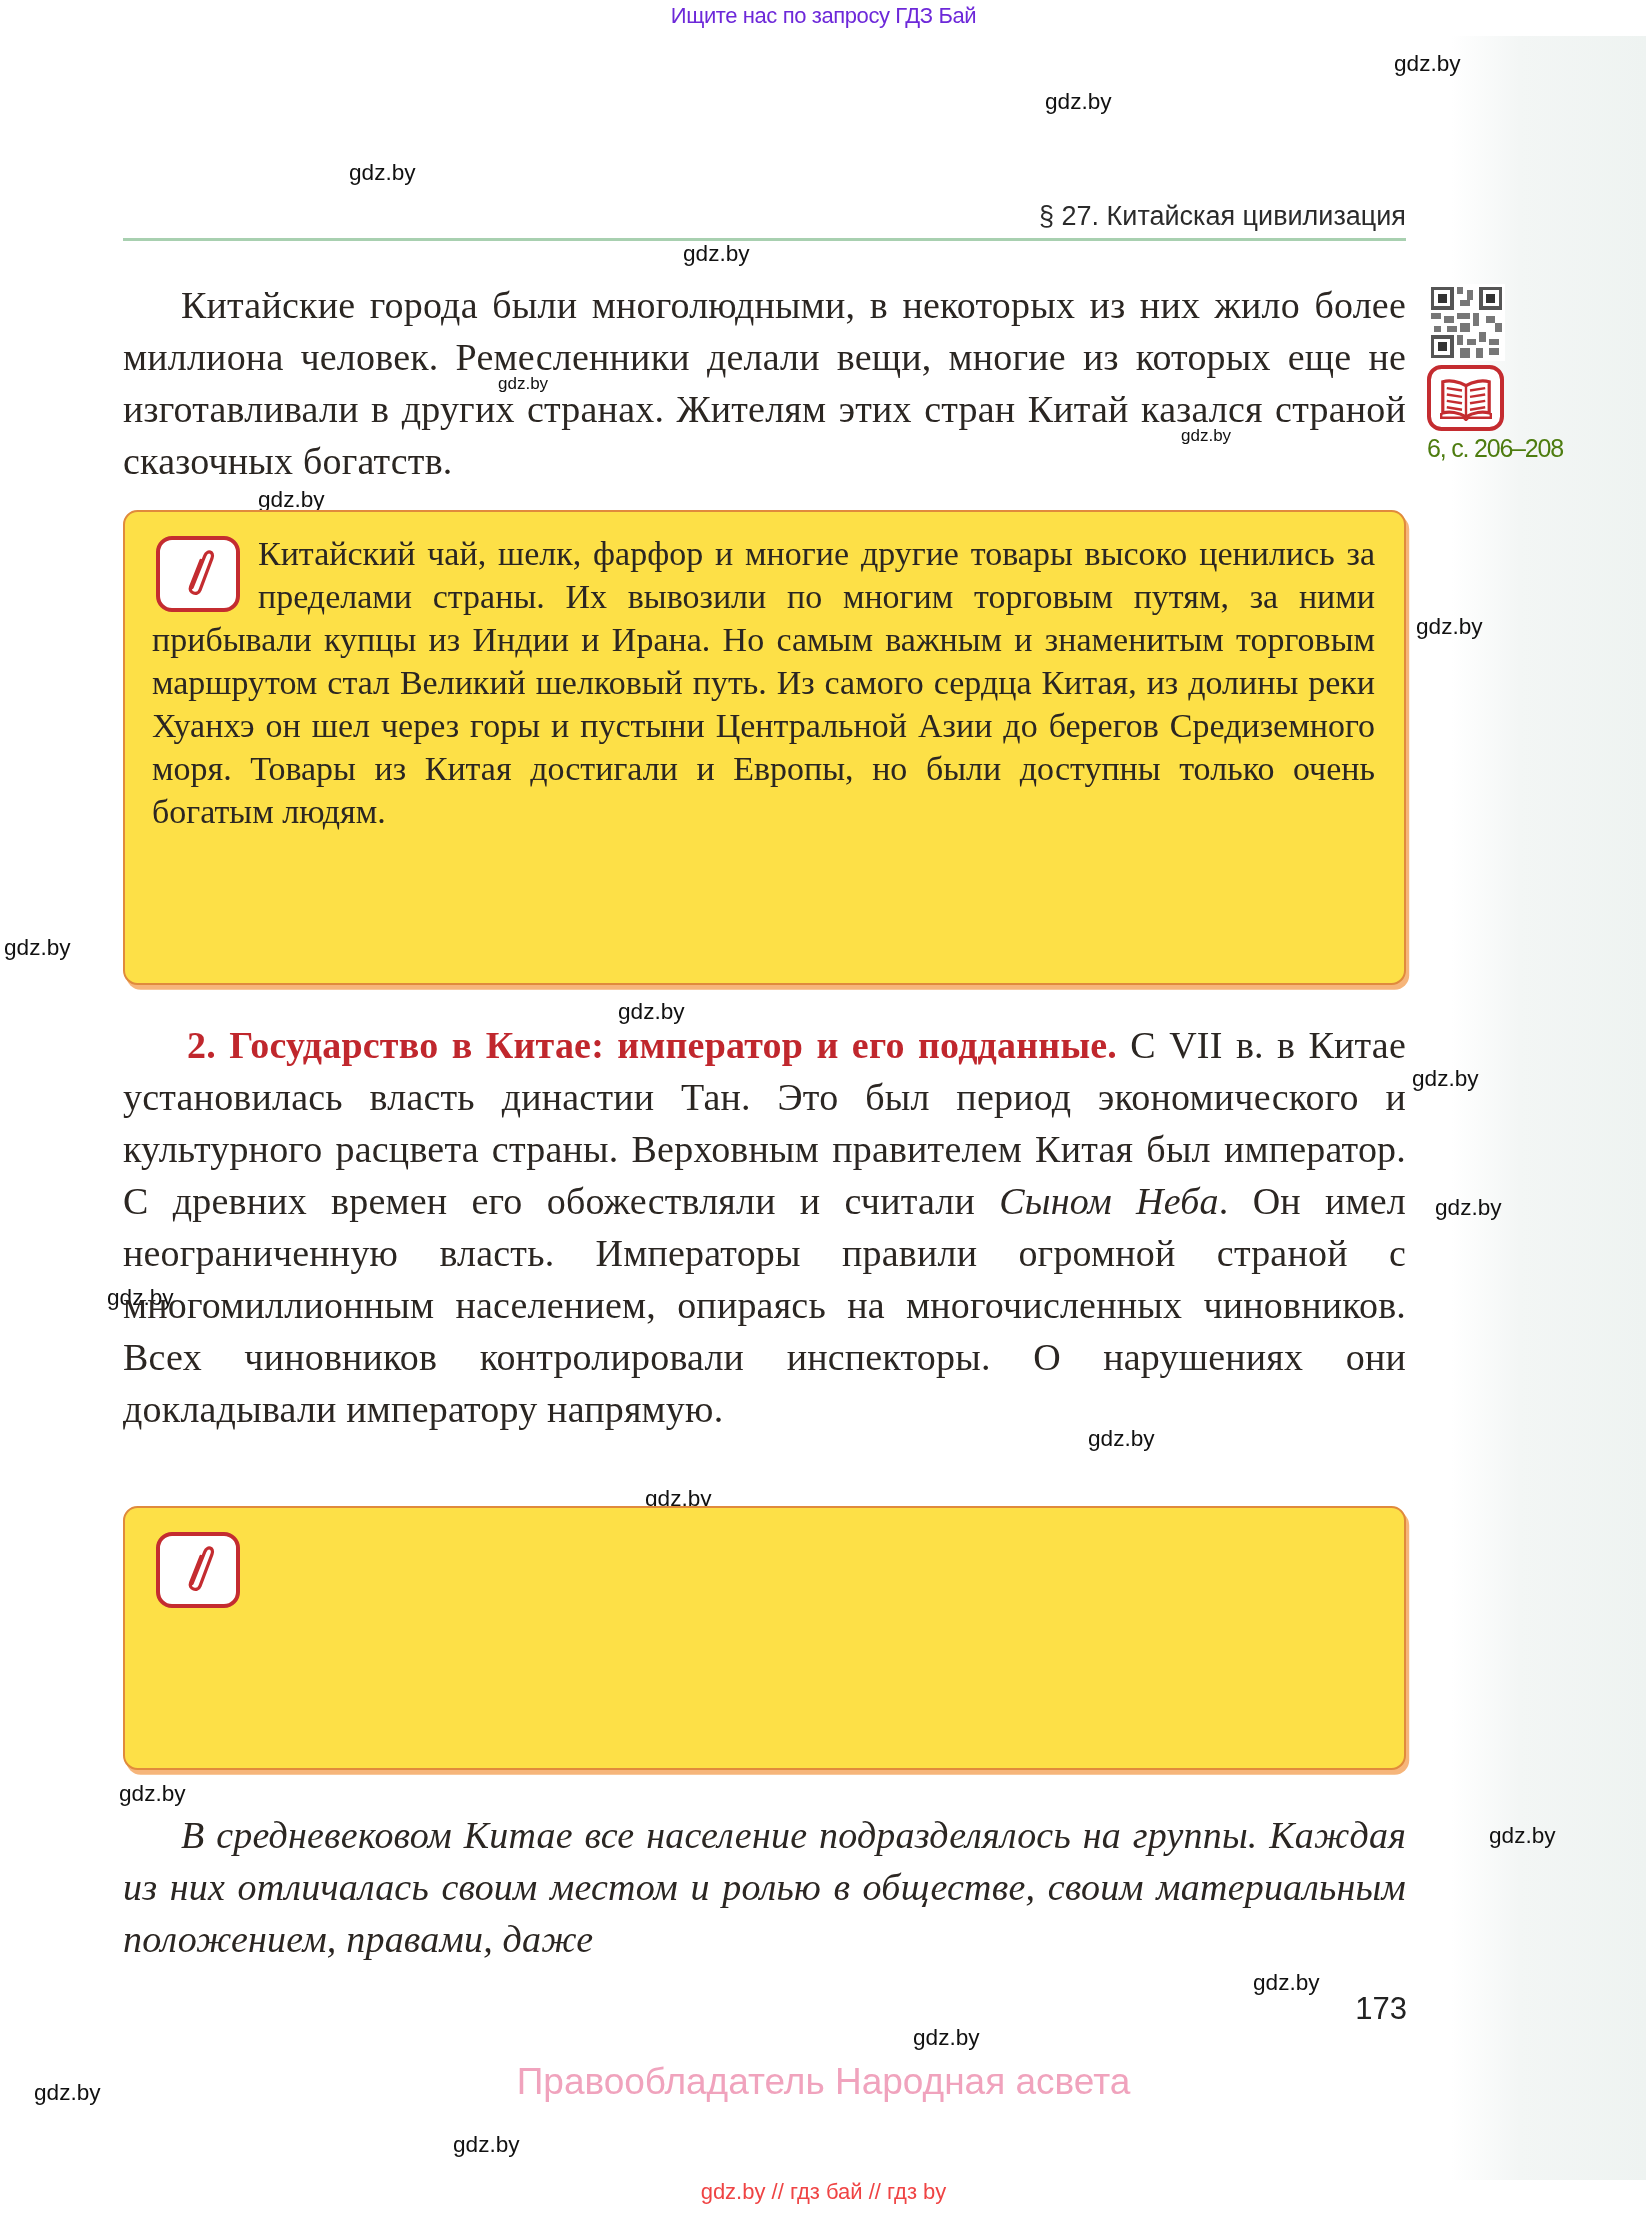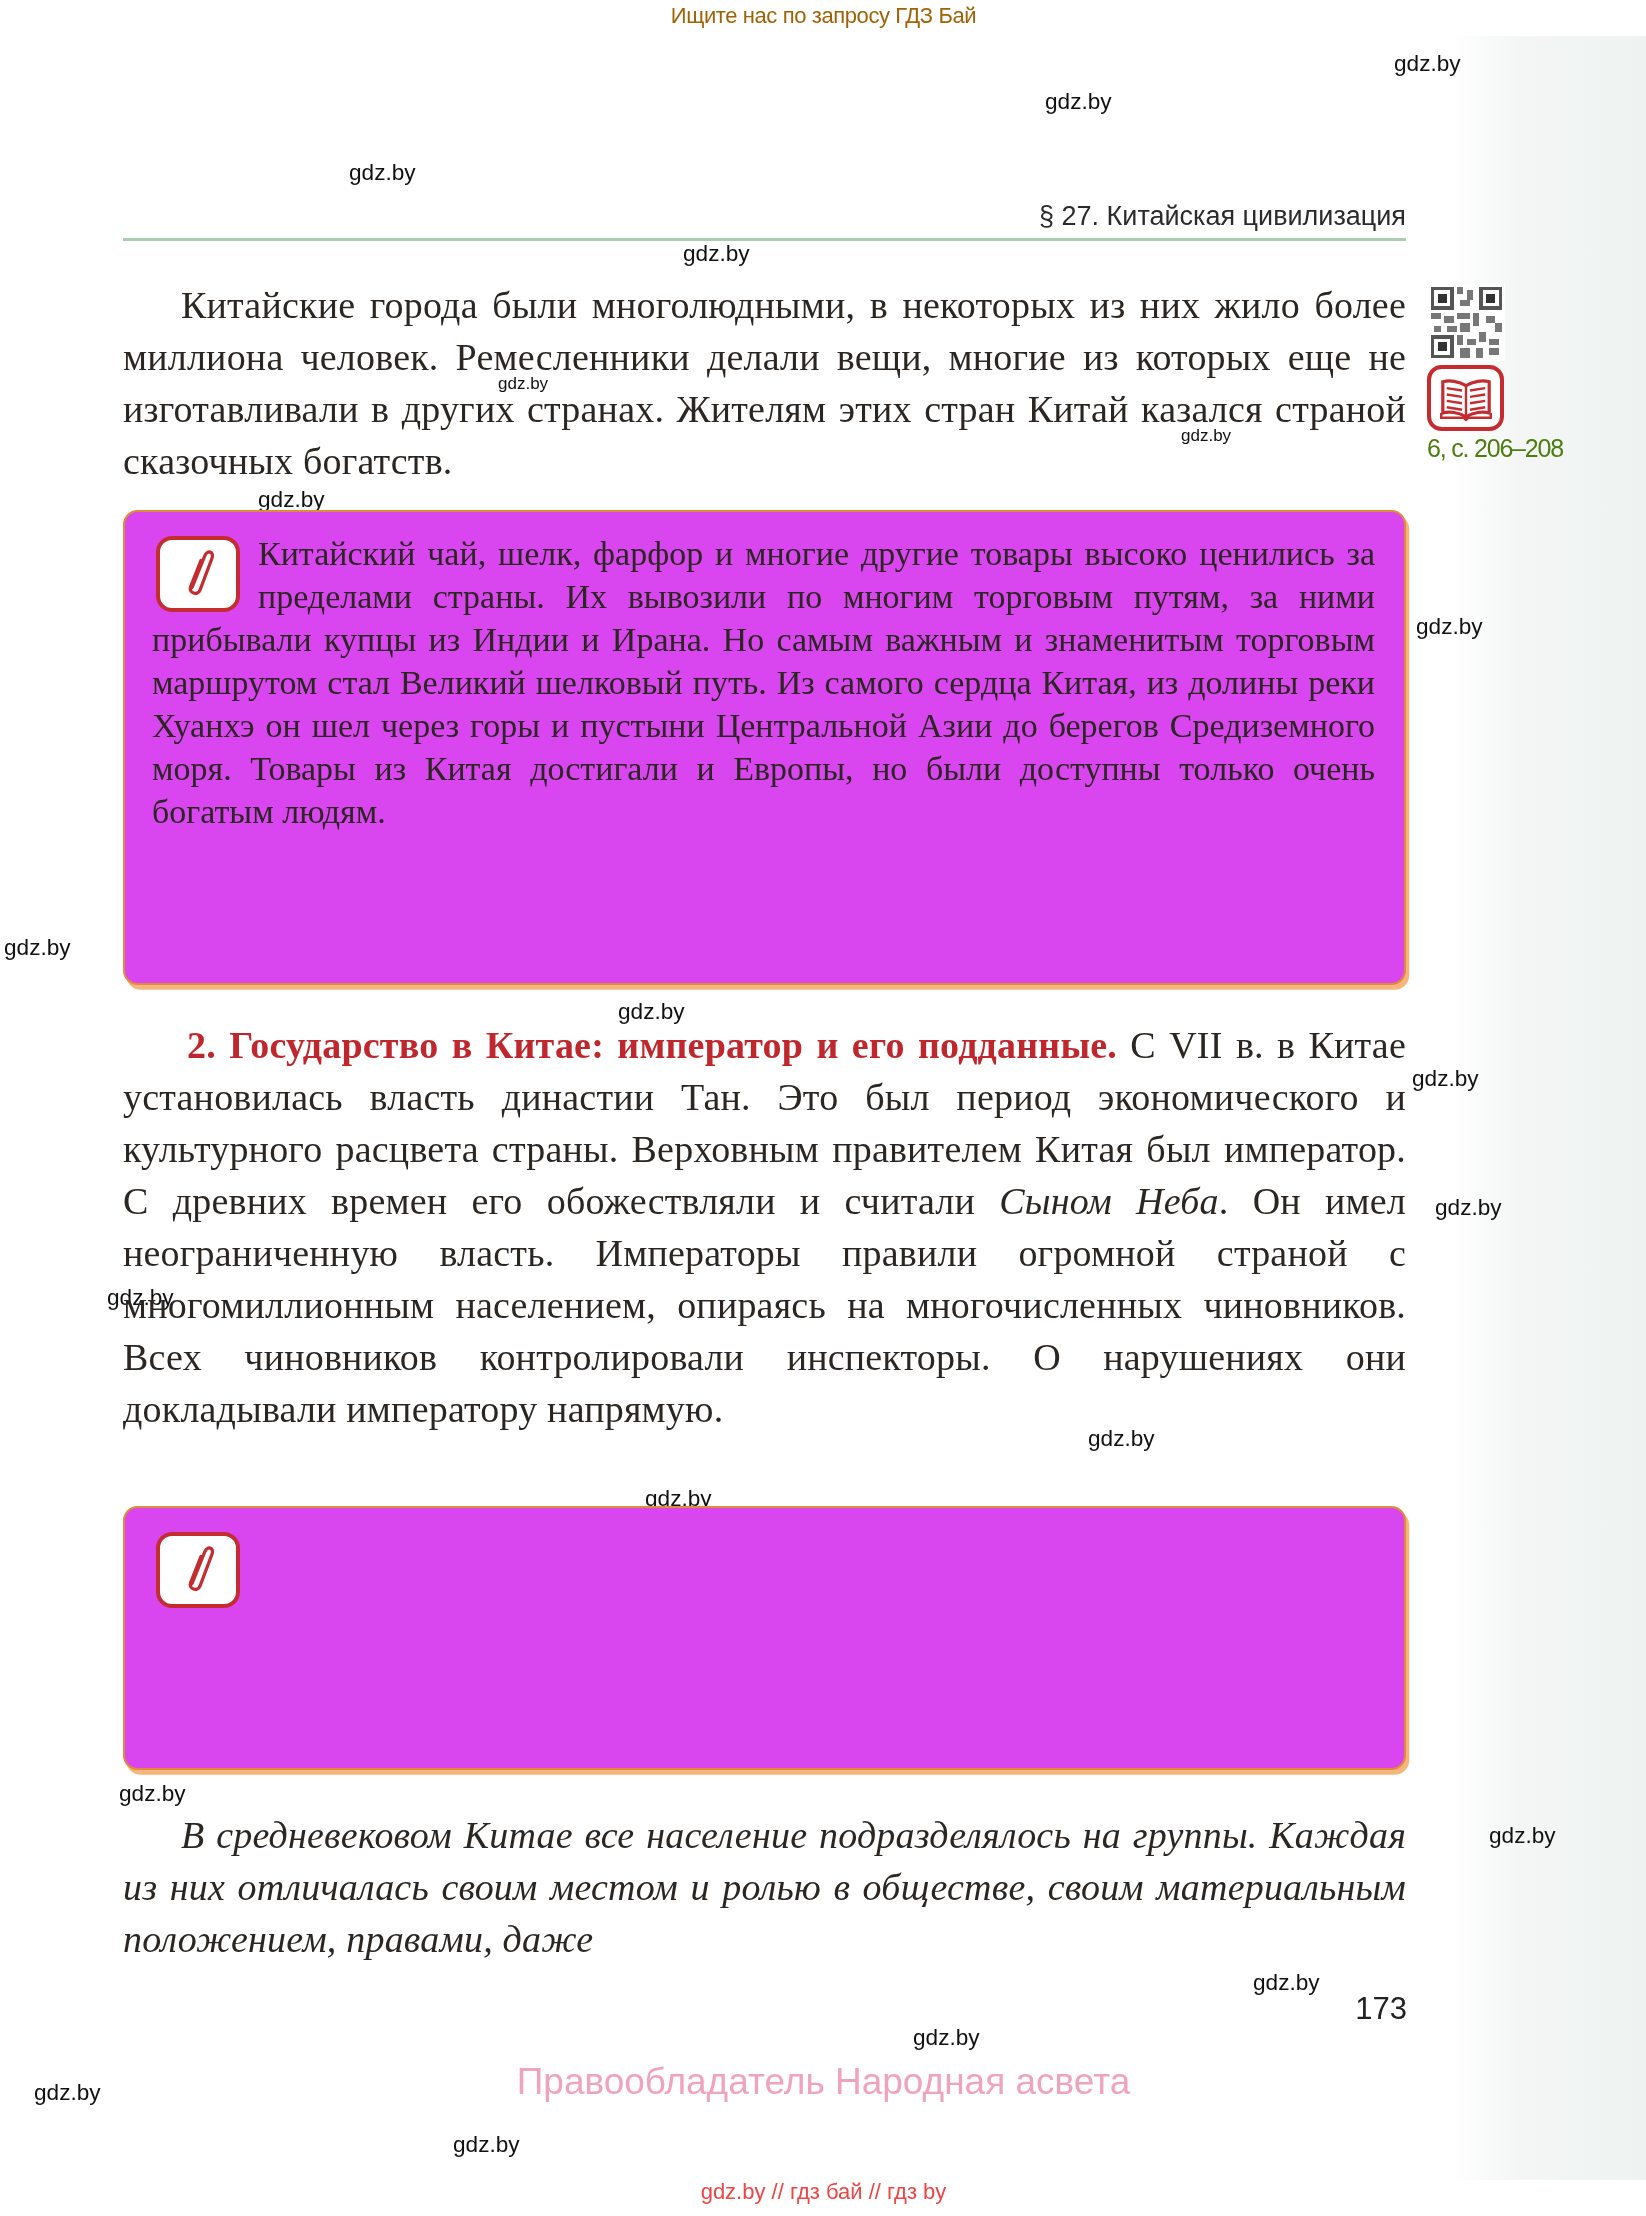--- a/index.html
+++ b/index.html
@@ -7,21 +7,21 @@
     width:1647px; height:2216px; position:relative; overflow:hidden;
     background:#ffffff; color:#2b2622;
     font-family:"Liberation Serif", "DejaVu Serif", serif;
   }
   .sidebar-bg {
     position:absolute; left:1451px; top:36px; width:196px; height:2144px;
     background:linear-gradient(90deg,#ffffff 0%,#f3f6f5 35%,#eef3f1 100%);
   }
   .top-banner {
     position:absolute; top:3.2px; left:0; width:1647px; text-align:center;
-    font-family:"Liberation Sans", sans-serif; font-size:22px; color:#a16207;
+    font-family:"Liberation Sans", sans-serif; font-size:22px; color:#6d28d9;
     letter-spacing:-0.4px;
   }
   .wm {
     position:absolute; font-family:"Liberation Sans", "DejaVu Sans", sans-serif;
     font-size:22.6px; color:#111; line-height:1;
   }
   .wm.small { font-size:17px; }
   .chapter-header {
     position:absolute; left:123px; width:1283px; top:201px; text-align:right;
     font-family:"Liberation Sans", sans-serif; font-size:27px; color:#2b2b2b;
@@ -32,21 +32,21 @@
   .para {
     position:absolute; left:123px; width:1283px;
     font-size:38px; line-height:52px; text-align:justify; color:#2b2622;
     letter-spacing:0.2px;
   }
   .para .indent { display:inline-block; width:58px; }
   .para .red-head { color:#c0272d; font-weight:bold; }
   .para em { font-style:italic; }
   .note-box {
     position:absolute; left:123px; width:1283px;
-    background:#d946ef; border:2.4px solid #e08a3c; border-radius:14.5px;
+    background:#fde047; border:2.4px solid #e08a3c; border-radius:14.5px;
     box-shadow:3.2px 4.8px 0 #f6b57a;
     box-sizing:border-box;
   }
   .note-icon {
     position:absolute; left:31px; top:24px; width:84px; height:76px;
     border:4px solid #c42c30; border-radius:16px; background:#fff;
     box-sizing:border-box; display:flex; align-items:center; justify-content:center;
   }
   .note-text {
     position:absolute; left:27px; right:29px;

